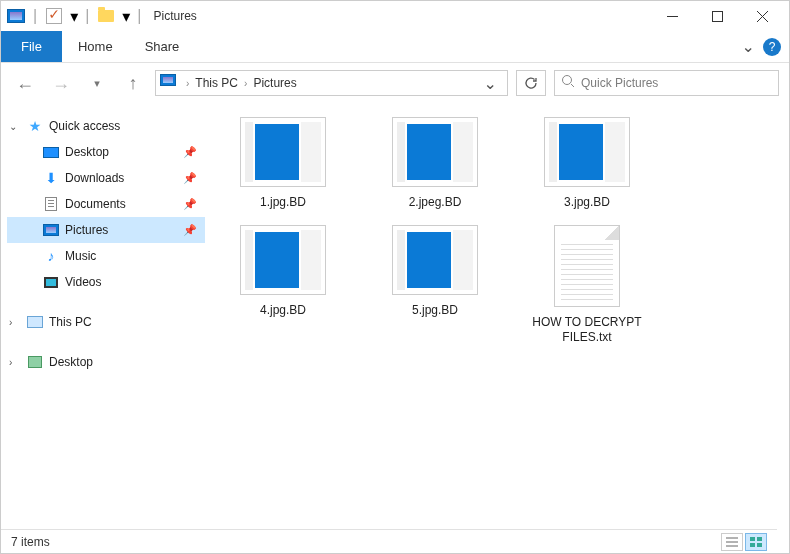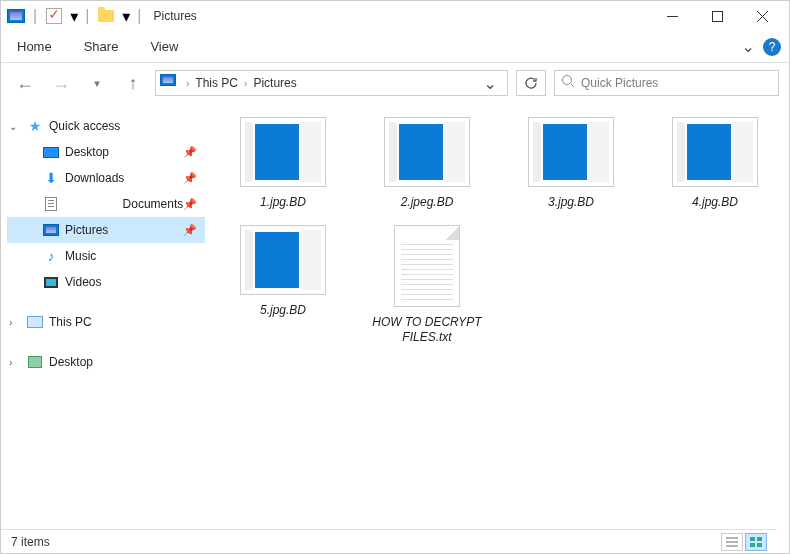--- a/index.html
+++ b/index.html
@@ -41,21 +41,21 @@
 .sidebar { width: 210px; padding: 10px 6px; overflow: auto; }
 .tree-item { display: flex; align-items: center; height: 26px; font-size: 12px; color: #222; padding-left: 14px; cursor: default; }
 .tree-item.top { padding-left: 2px; }
 .tree-item.selected { background: #cce8ff; }
 .tree-chevron { width: 16px; color: #555; font-size: 10px; }
 .tree-icon { width: 20px; height: 16px; display: flex; align-items: center; justify-content: center; margin-right: 4px; }
 .tree-label { flex: 1; }
 .pin { color: #888; font-size: 11px; margin-right: 8px; }
 .tree-group-spacer { height: 14px; }
 
-.files { flex: 1; padding: 14px 10px; display: flex; flex-wrap: wrap; align-content: flex-start; gap: 14px 20px; font-style: italic; }
+.files { flex: 1; padding: 14px 10px; display: flex; flex-wrap: wrap; align-content: flex-start; gap: 14px 28px; }
 .file-item { width: 124px; display: flex; flex-direction: column; align-items: center; text-align: center; }
 .thumb { width: 86px; height: 70px; border: 1px solid #ccc; background: #fff; padding: 4px; display: flex; }
 .thumb-inner { width: 100%; height: 100%; background: #fff; display: flex; }
 .thumb-left { width: 8px; background: #eee; }
 .thumb-main { flex: 1; background: #0b7ad6; margin: 2px; }
 .thumb-right { width: 20px; background: #f3f3f3; }
 .txt-thumb { width: 66px; height: 82px; background: #fff; border: 1px solid #ccc; position: relative; }
 .txt-thumb::before { content:""; position:absolute; top:0; right:0; width:14px; height:14px; background: linear-gradient(135deg, #fff 50%, #ddd 50%); }
 .txt-lines { position:absolute; top:18px; left:6px; right:6px; bottom:6px; background: repeating-linear-gradient(#ddd, #ddd 1px, transparent 1px, transparent 5px); }
 .file-label { font-size: 12px; color: #222; margin-top: 8px; line-height: 1.3; word-break: break-word; }
@@ -118,23 +118,23 @@
     </div>
     <div class="win-btn">
       <svg width="11" height="11" viewBox="0 0 11 11">
           <path d="M0 0l11 11M11 0L0 11" stroke="#333"></path>
         </svg>
     </div>
   </div>
 </div>
 
 <div class="ribbon">
+  <div class="file-tab">File</div>
   <div class="ribbon-tab">Home</div>
   <div class="ribbon-tab">Share</div>
-  <div class="ribbon-tab">View</div>
   <div class="ribbon-right">
     <span style="color:#555">⌄</span>
     <div class="help-circle">?</div>
   </div>
 </div>
 
 <div class="navbar">
   <div class="nav-btn">←</div>
   <div class="nav-btn disabled">→</div>
   <div class="nav-btn" style="font-size:11px">▾</div>
@@ -180,21 +180,21 @@
           <span class="tree-label">Desktop</span>
           <span class="pin">📌</span>
         </div>
         <div class="tree-item" style="padding-left: 34px;">
           <span class="tree-icon">
             <span class="ic-download">⬇</span>
           </span>
           <span class="tree-label">Downloads</span>
           <span class="pin">📌</span>
         </div>
-        <div class="tree-item" style="padding-left: 34px; text-align: right;">
+        <div class="tree-item" style="padding-left: 34px;">
           <span class="tree-icon">
             <div class="ic-doc"></div>
           </span>
           <span class="tree-label">Documents</span>
           <span class="pin">📌</span>
         </div>
         <div class="tree-item selected" style="padding-left: 34px;">
           <span class="tree-icon">
             <div class="ic-pic" style="width:16px;height:12px"></div>
           </span>

